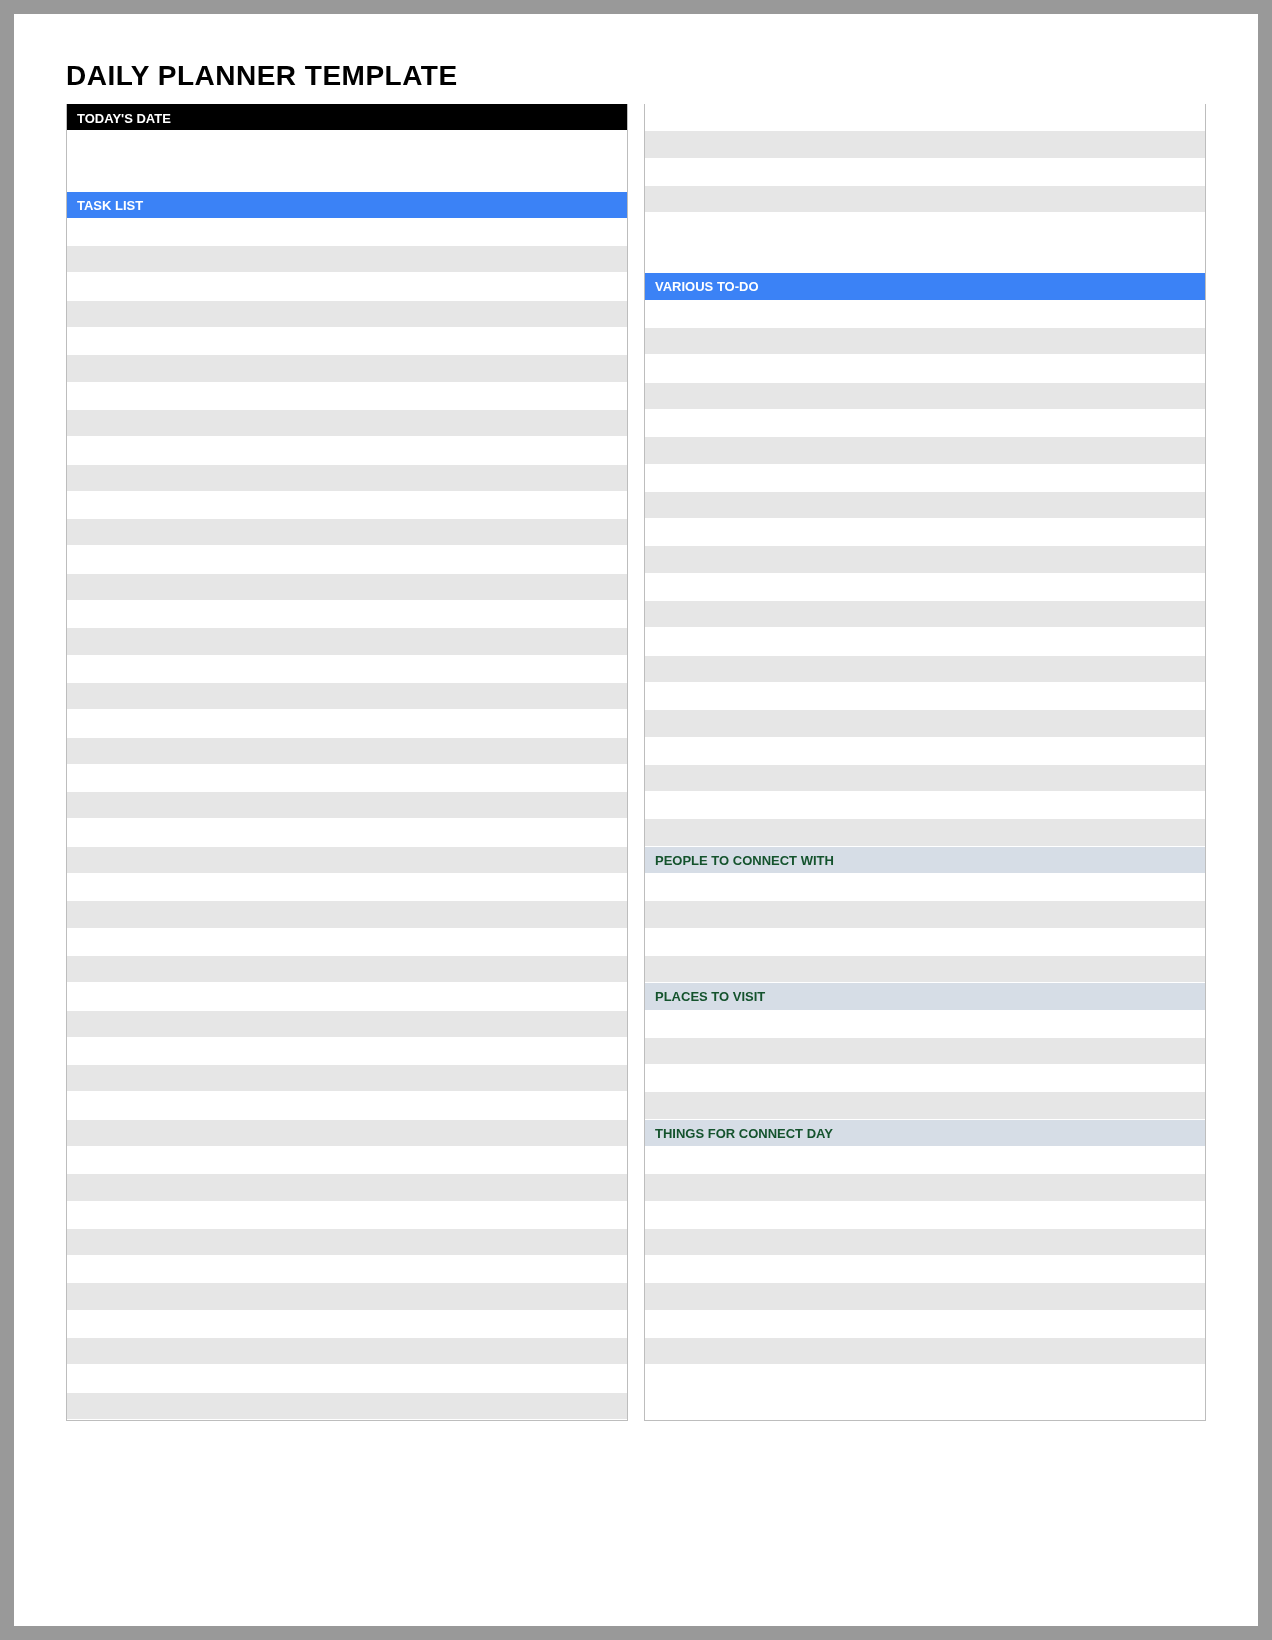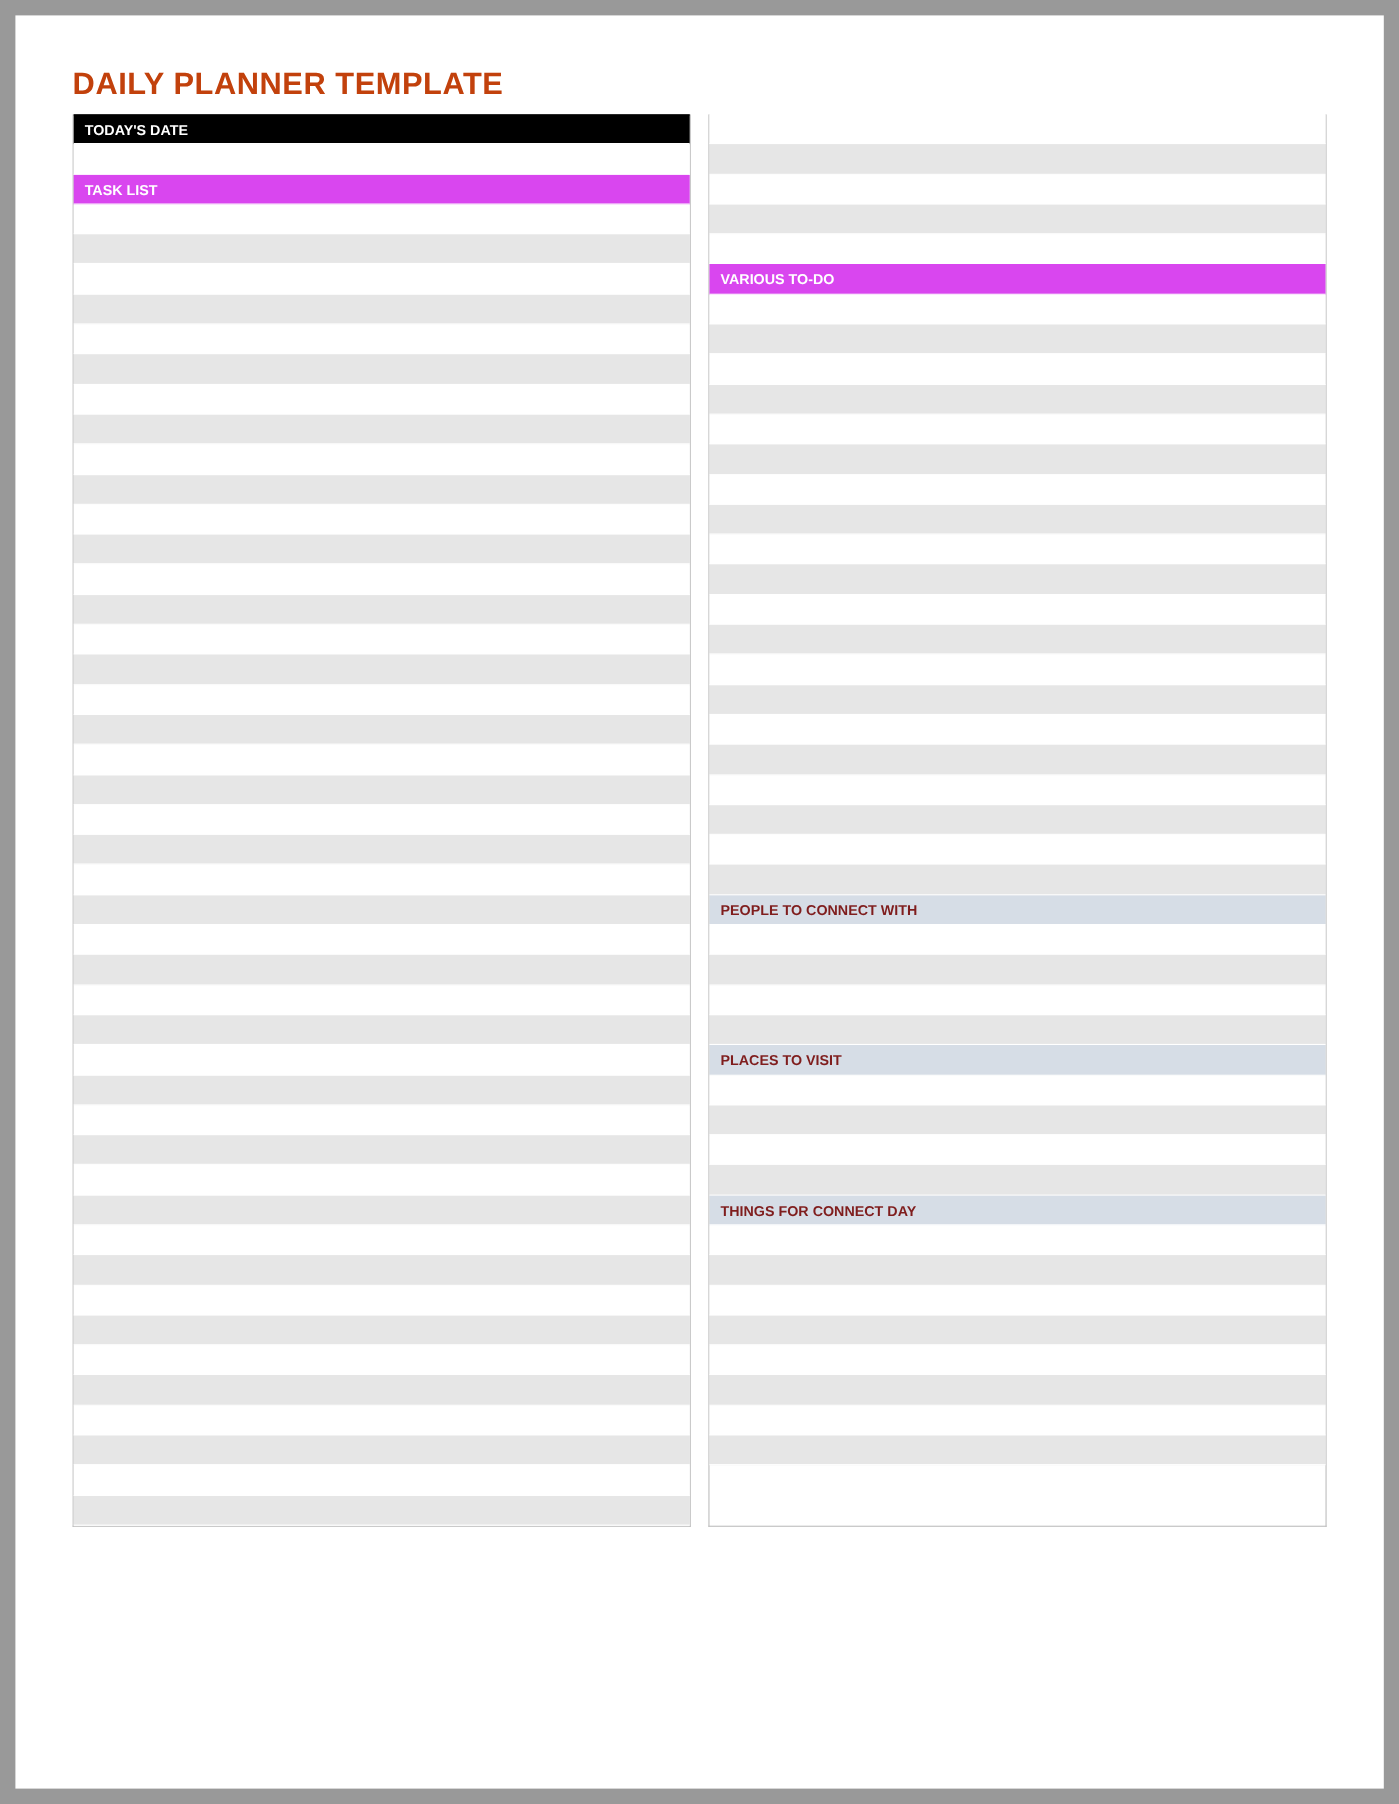--- a/index.html
+++ b/index.html
@@ -12,21 +12,21 @@
   }
   .page {
     background: #fff;
     width: 100%;
     height: 100%;
     padding: 46px 52px 46px 52px;
   }
   .title {
     font-size: 28px;
     font-weight: bold;
-    color: #c2410c;
+    color: #000000;
     letter-spacing: 0.5px;
     margin-bottom: 12px;
   }
   .columns {
     display: flex;
     gap: 16px;
     border-radius: 13px;
   }
   .col {
     flex: 1;
@@ -36,22 +36,22 @@
   }
   .row {
     height: 27.3px;
     line-height: 27.3px;
     font-size: 13px;
     font-weight: bold;
     padding-left: 10px;
     border-bottom: 1px solid #fff;
   }
   .row.hdr-black  { background: #000;    color: #fff; border-top: 1px solid #000; }
-  .row.hdr-navy   { background: #d946ef; color: #fff; }
-  .row.hdr-blue   { background: #d6dde6; color: #7f1d1d; }
+  .row.hdr-navy   { background: #3b82f6; color: #fff; margin-top: 33px; }
+  .row.hdr-blue   { background: #d6dde6; color: #14532d; }
   .row.blank-white{ background: #fff; }
   .row.blank-grey { background: #e6e6e6; }
 </style>
 </head>
 <body>
 
 <div class="page">
   <div class="title">DAILY PLANNER TEMPLATE</div>
 
   <div class="columns">

